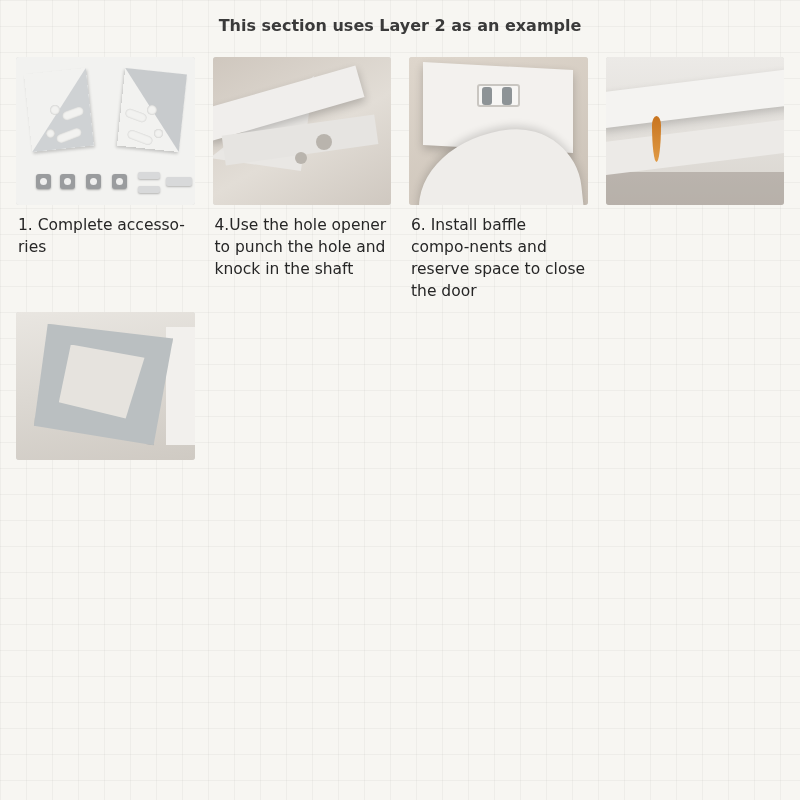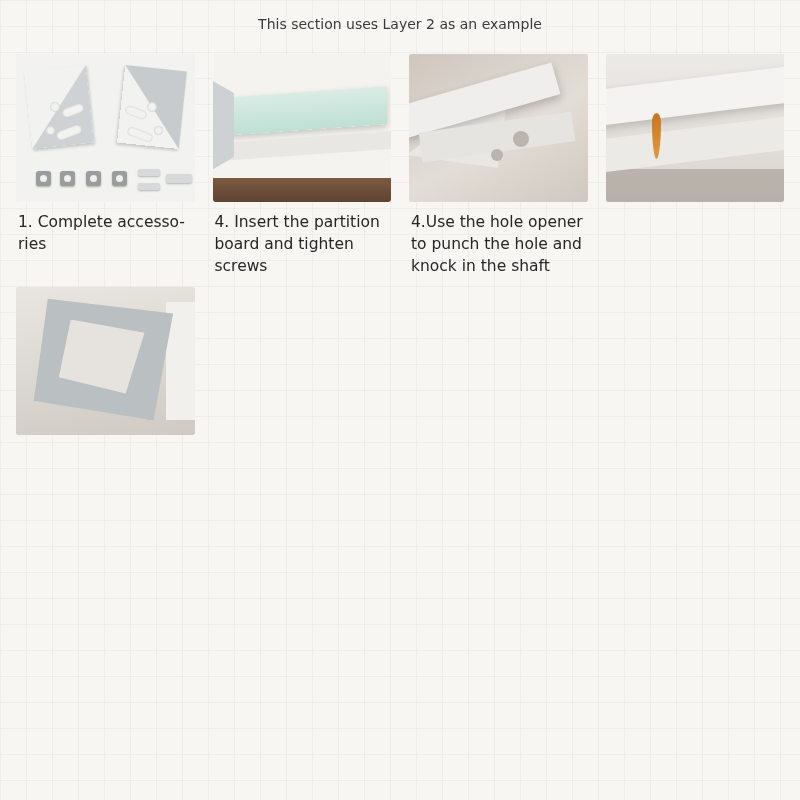--- a/index.html
+++ b/index.html
@@ -39,22 +39,22 @@
     font-size: 44px;
     line-height: 1.05;
     font-weight: bold;
     letter-spacing: -0.5px;
     color: #2e2e2e;
   }
   .subtitle {
     margin: 0;
     padding-top: 16px;
     text-align: center;
-    font-size: 14px;
-    font-weight: normal;
+    font-size: 16px;
+    font-weight: bold;
     color: #3a3a3a;
   }
   .grid {
     margin-top: 22px;
     display: grid;
     grid-template-columns: repeat(4, 1fr);
     column-gap: 18px;
     row-gap: 10px;
   }
   .cell {
@@ -398,46 +398,46 @@
           <div class="screw" style="left:122px;bottom:26px;"></div>
           <div class="screw" style="left:122px;bottom:12px;"></div>
           <div class="screw" style="left:150px;bottom:19px;width:26px;height:9px;"></div>
         </div>
       </div>
       <div class="caption">1. Complete accesso-ries</div>
     </div>
 
 
 
-    <div class="cell">
-      <div class="photo">
-        <div class="ph p4">
-          <div class="back"></div>
-          <div class="shelf"></div>
-          <div class="shelf2"></div>
-          <div class="rail"></div>
-          <div class="wood"></div>
-        </div>
-      </div>
-      <div class="caption">4. Insert the partition board and tighten screws</div>
-    </div>
 
     <div class="cell">
       <div class="photo">
         <div class="ph p5">
           <div class="tri"></div>
           <div class="barA"></div>
           <div class="barB"></div>
           <div class="hole5" style="left:58%;top:52%;"></div>
           <div class="hole5" style="left:46%;top:64%;width:12px;height:12px;"></div>
         </div>
       </div>
       <div class="caption">4.Use the hole opener to punch the hole and knock in the shaft</div>
     </div>
 
+    <div class="cell">
+      <div class="photo">
+        <div class="ph p6">
+          <div class="panel"></div>
+          <div class="clip"></div>
+          <div class="stud" style="left:41%;"></div>
+          <div class="stud" style="left:52%;"></div>
+          <div class="curve"></div>
+        </div>
+      </div>
+      <div class="caption">6. Install baffle compo-nents and reserve space to close the door</div>
+    </div>
 
     <div class="cell">
       <div class="photo">
         <div class="ph p7">
           <div class="shadow"></div>
           <div class="slabA"></div>
           <div class="slabB"></div>
           <div class="drip"></div>
         </div>
       </div>

